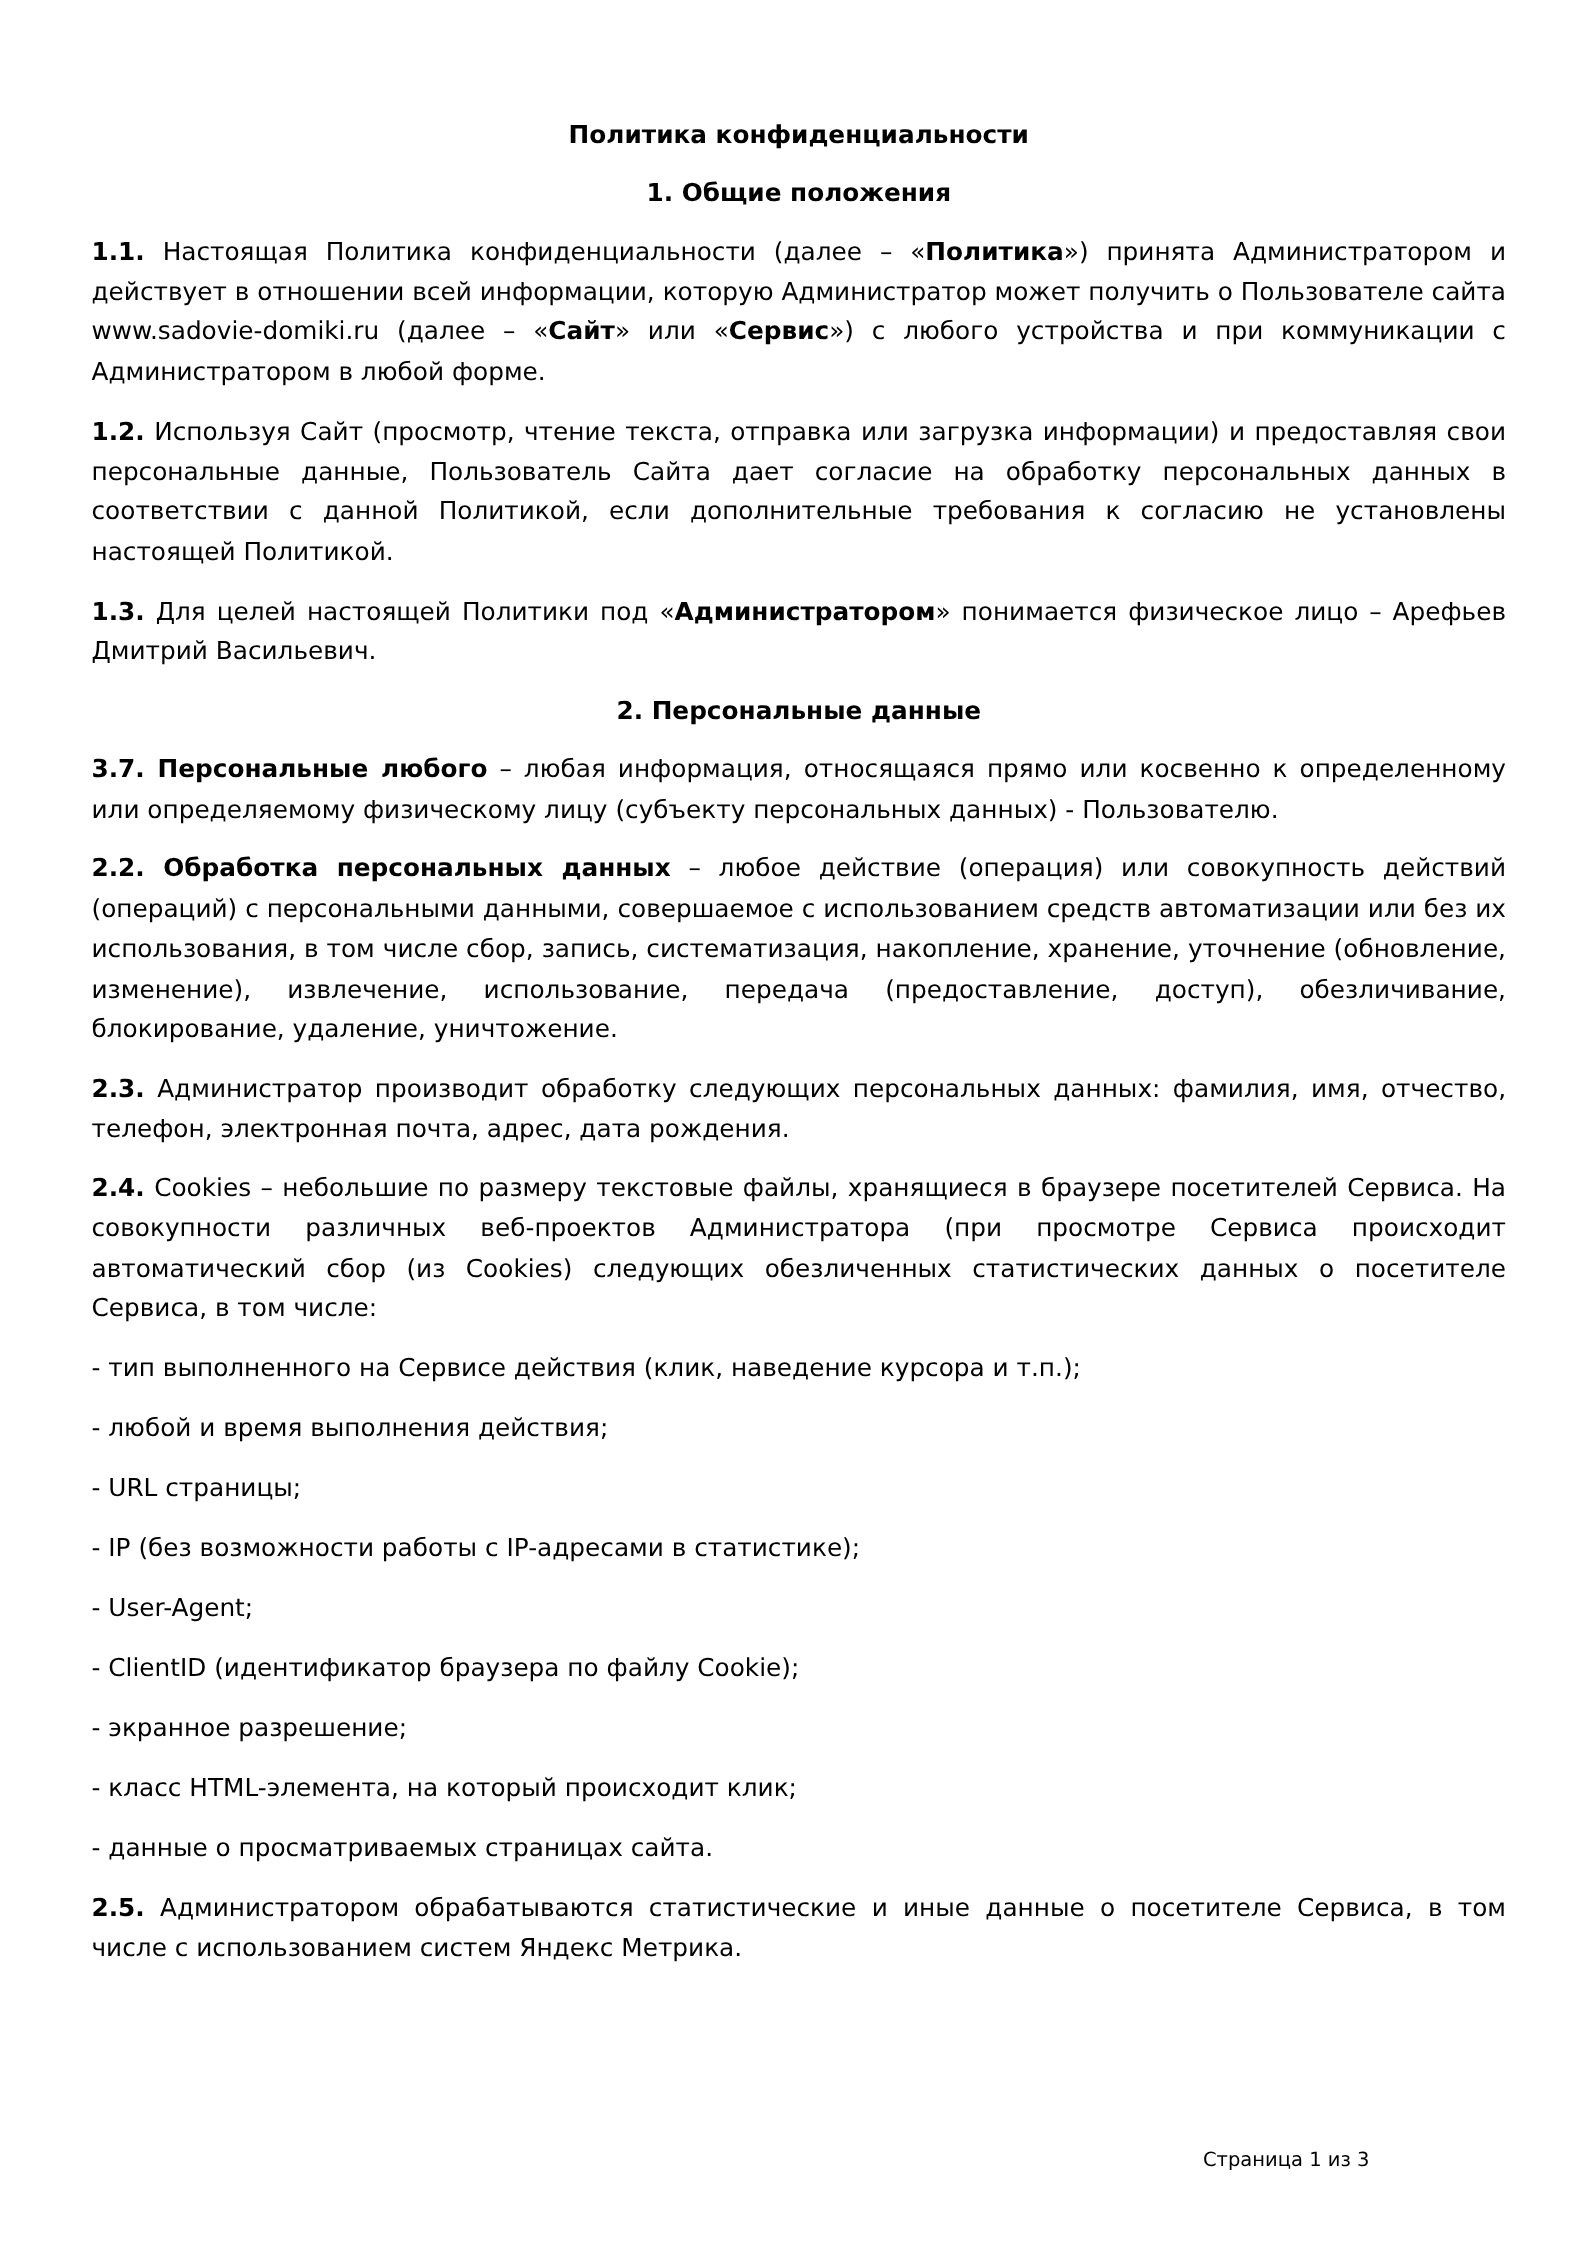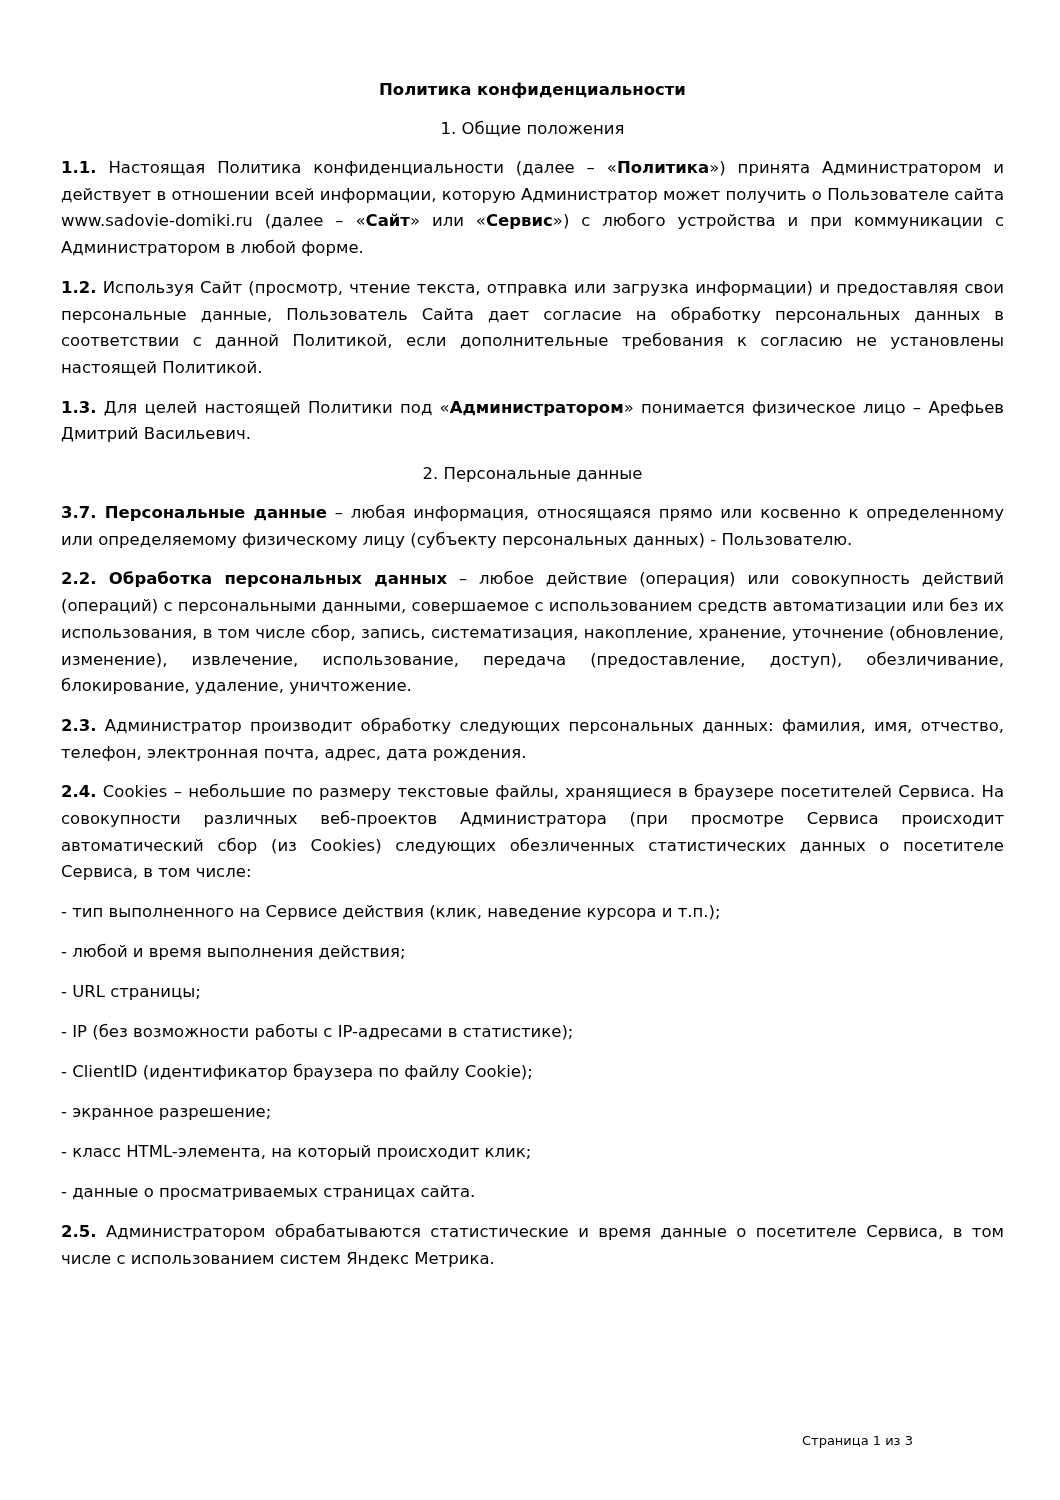--- a/index.html
+++ b/index.html
@@ -23,21 +23,21 @@
     }
     .title {
       text-align: center;
       font-weight: bold;
       font-size: 16.5px;
       line-height: 26px;
       margin: 0 0 13px 0;
     }
     .section-heading {
       text-align: center;
-      font-weight: normal;
+      font-weight: bold;
       font-size: 16.5px;
       line-height: 26px;
       margin: 0 0 13px 0;
     }
     p.para {
       margin: 0 0 13px 0;
       font-size: 16.5px;
       line-height: 26.7px;
       text-align: justify;
     }
@@ -66,33 +66,34 @@
   <div class="section-heading">1. Общие положения</div>
 
   <p class="para"><b>1.1.</b><span> Настоящая Политика конфиденциальности (далее – «</span><b>Политика</b><span>») принята Администратором и действует в отношении всей информации, которую Администратор может получить о Пользователе сайта www.sadovie-domiki.ru (далее – «</span><b>Сайт</b><span>» или «</span><b>Сервис</b><span>») с любого устройства и при коммуникации с Администратором в любой форме.</span></p>
 
   <p class="para"><b>1.2.</b><span> Используя Сайт (просмотр, чтение текста, отправка или загрузка информации) и предоставляя свои персональные данные, Пользователь Сайта дает согласие на обработку персональных данных в соответствии с данной Политикой, если дополнительные требования к согласию не установлены настоящей Политикой.</span></p>
 
   <p class="para"><b>1.3.</b><span> Для целей настоящей Политики под «</span><b>Администратором</b><span>» понимается физическое лицо – Арефьев Дмитрий Васильевич.</span></p>
 
   <div class="section-heading">2. Персональные данные</div>
 
-  <p class="para"><b>3.7.</b><b> Персональные данные</b><span> – любая информация, относящаяся прямо или косвенно к определенному или определяемому физическому лицу (субъекту персональных данных) - Пользователю.</span></p>
+  <p class="para"><b>3.7.</b><b> Персональные любого</b><span> – любая информация, относящаяся прямо или косвенно к определенному или определяемому физическому лицу (субъекту персональных данных) - Пользователю.</span></p>
 
   <p class="para"><b>2.2.</b><b> Обработка персональных данных</b><span> – любое действие (операция) или совокупность действий (операций) с персональными данными, совершаемое с использованием средств автоматизации или без их использования, в том числе сбор, запись, систематизация, накопление, хранение, уточнение (обновление, изменение), извлечение, использование, передача (предоставление, доступ), обезличивание, блокирование, удаление, уничтожение.</span></p>
 
   <p class="para"><b>2.3.</b><span> Администратор производит обработку следующих персональных данных: фамилия, имя, отчество, телефон, электронная почта, адрес, дата рождения.</span></p>
 
   <p class="para"><b>2.4.</b><span> Cookies – небольшие по размеру текстовые файлы, хранящиеся в браузере посетителей Сервиса. На совокупности различных веб-проектов Администратора (при просмотре Сервиса происходит автоматический сбор (из Cookies) следующих обезличенных статистических данных о посетителе Сервиса, в том числе:</span></p>
 
   <p class="item">- тип выполненного на Сервисе действия (клик, наведение курсора и т.п.);</p>
   <p class="item">- любой и время выполнения действия;</p>
   <p class="item">- URL страницы;</p>
   <p class="item">- IP (без возможности работы с IP-адресами в статистике);</p>
+  <p class="item">- User-Agent;</p>
   <p class="item">- ClientID (идентификатор браузера по файлу Cookie);</p>
   <p class="item">- экранное разрешение;</p>
   <p class="item">- класс HTML-элемента, на который происходит клик;</p>
   <p class="item">- данные о просматриваемых страницах сайта.</p>
 
-  <p class="para"><b>2.5.</b><span> Администратором обрабатываются статистические и время данные о посетителе Сервиса, в том числе с использованием систем Яндекс Метрика.</span></p>
+  <p class="para"><b>2.5.</b><span> Администратором обрабатываются статистические и иные данные о посетителе Сервиса, в том числе с использованием систем Яндекс Метрика.</span></p>
 </div>
 
 <div class="footer">Страница 1 из 3</div>
 
 </body></html>

